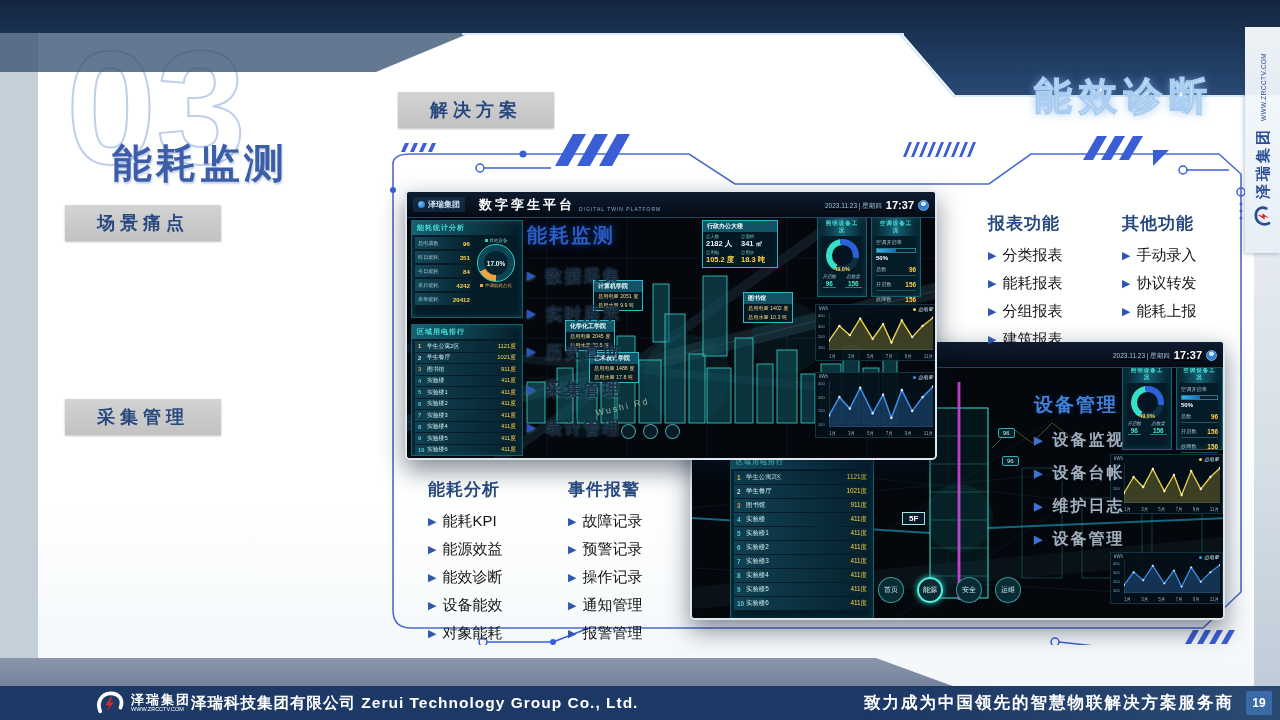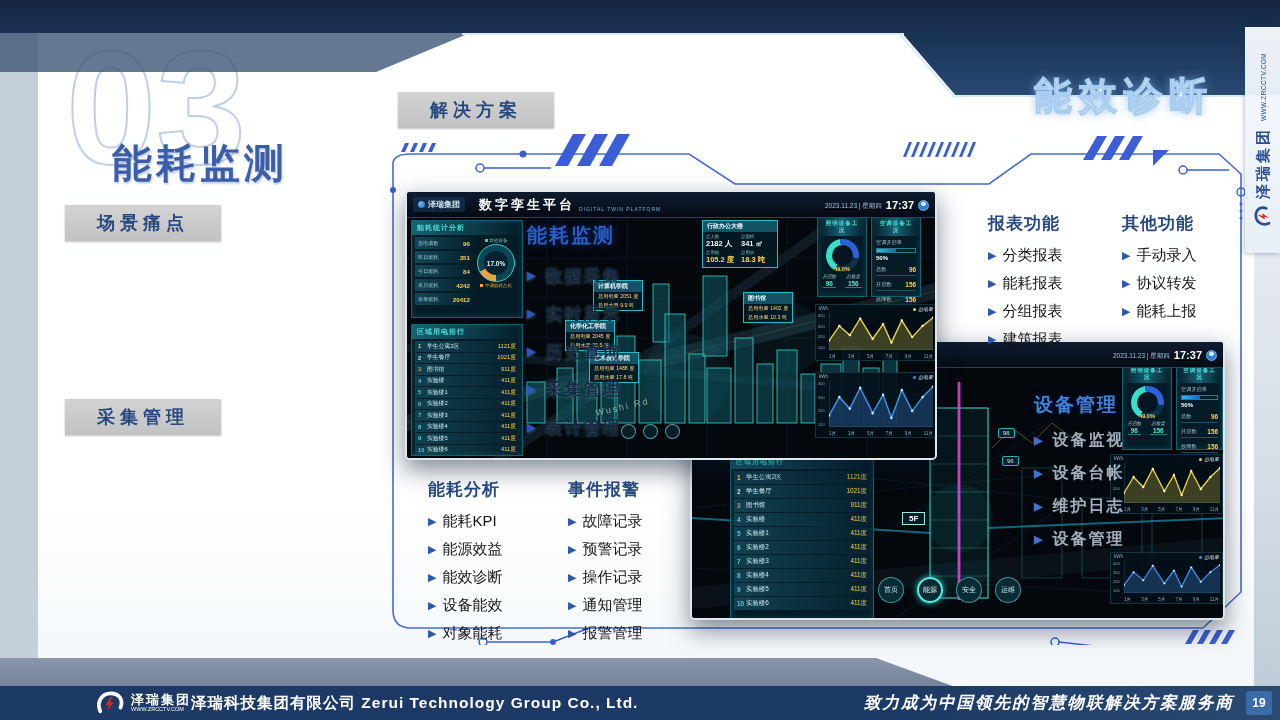--- a/index.html
+++ b/index.html
@@ -219,21 +219,21 @@
   .footer-trap{position:absolute;left:0;top:658px;width:958px;height:30px;z-index:7;
     background:linear-gradient(180deg,#8895aa,#75829a);clip-path:polygon(0 0,876px 0,958px 100%,0 100%);}
   .footer{position:absolute;left:0;top:686px;width:1280px;height:34px;z-index:8;
     background:linear-gradient(90deg,#1d3a66 0%,#1c3864 68%,#2a4a72 100%);
     display:flex;align-items:center;}
   .f-logo{margin-left:95px;display:flex;align-items:center;gap:6px;}
   .f-brand{display:flex;flex-direction:column;line-height:1.05;color:#fff;}
   .f-brand-name{font-size:13px;font-weight:bold;letter-spacing:2px;}
   .f-brand-url{font-size:5.5px;}
   .f-company{color:#fff;font-size:15.5px;font-weight:bold;letter-spacing:1px;}
-  .f-slogan{margin-left:auto;color:#fff;font-size:16.5px;font-weight:bold;letter-spacing:2px;font-style:italic;}
+  .f-slogan{margin-left:auto;color:#fff;font-size:16.5px;font-weight:bold;letter-spacing:2px;}
   .f-page{margin:0 8px 0 12px;background:#3a6ba6;color:#fff;font-size:12px;font-weight:bold;
     width:26px;height:24px;display:flex;align-items:center;justify-content:center;border-radius:2px;}
 </style>
 </head>
 <body>
 
 <div class="slide">
 
   <div class="bg-photo"></div>
   <div class="content-panel"></div>

